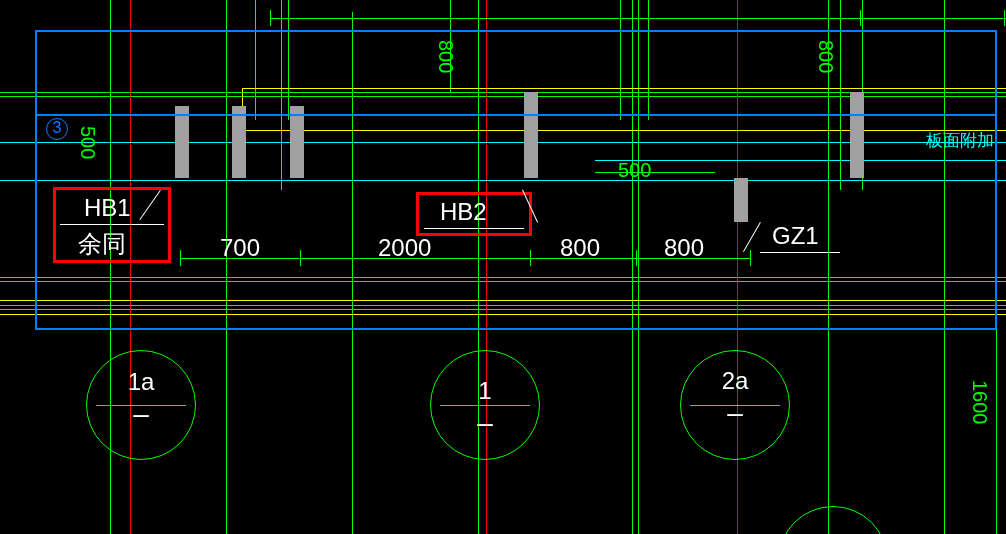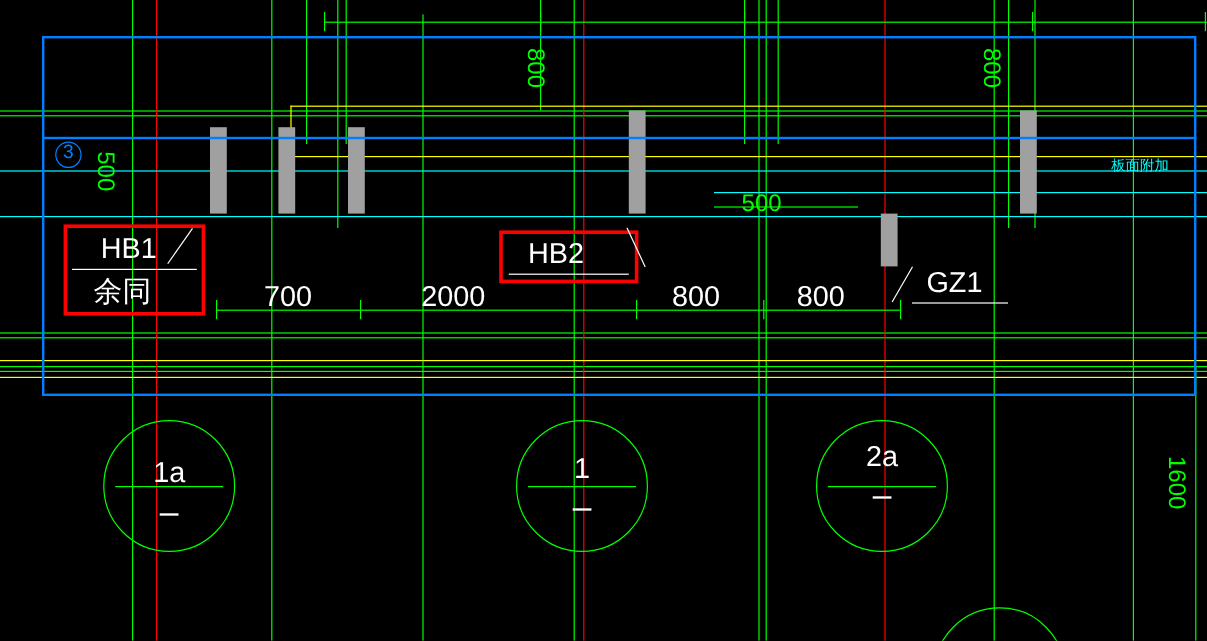--- a/index.html
+++ b/index.html
@@ -48,21 +48,21 @@
   .txtsm {
     position: absolute;
     color: #00ff00;
     font-size: 20px;
     white-space: nowrap;
     line-height: 1;
   }
   .txtcyan {
     position: absolute;
     color: #00ffff;
-    font-size: 12px;
+    font-size: 17px;
     line-height: 1;
   }
   .dimv {
     position: absolute;
     color: #00ff00;
     font-size: 20px;
     writing-mode: vertical-rl;
     text-orientation: mixed;
     line-height: 1;
   }
@@ -182,29 +182,29 @@
 <div class="leader" style="left:760px;top:222px;height:34px;transform:rotate(30deg);"></div>
 
 <div class="txtcyan" style="left:926px;top:132px;">板面附加</div>
 
 <div class="dimv" style="left:436px;top:40px;">800</div>
 <div class="dimv" style="left:816px;top:40px;">800</div>
 <div class="dimv" style="left:78px;top:126px;">500</div>
 <div class="txtsm" style="left:618px;top:160px;">500</div>
 
 <div class="txt" style="left:220px;top:236px;">700</div>
-<div class="txt" style="left:351px;top:236px;">2000</div>
+<div class="txt" style="left:378px;top:236px;">2000</div>
 <div class="txt" style="left:560px;top:236px;">800</div>
 <div class="txt" style="left:664px;top:236px;">800</div>
 <div class="dimv" style="left:970px;top:380px;">1600</div>
 
 <div class="line h green" style="left:595px;top:172px;width:120px;"></div>
 
 <div class="gridmark" style="left:86px;top:350px;width:110px;height:110px;">
-  <div style="margin-top:32px;">1a</div>
+  <div style="margin-top:19px;">1a</div>
   <div style="margin-top:6px;font-size:28px;">–</div>
 </div>
 <div class="line h green" style="left:96px;top:405px;width:90px;"></div>
 
 <div class="gridmark" style="left:430px;top:350px;width:110px;height:110px;">
   <div style="margin-top:28px;">1</div>
   <div style="margin-top:6px;font-size:28px;">–</div>
 </div>
 <div class="line h green" style="left:440px;top:405px;width:90px;"></div>
 

